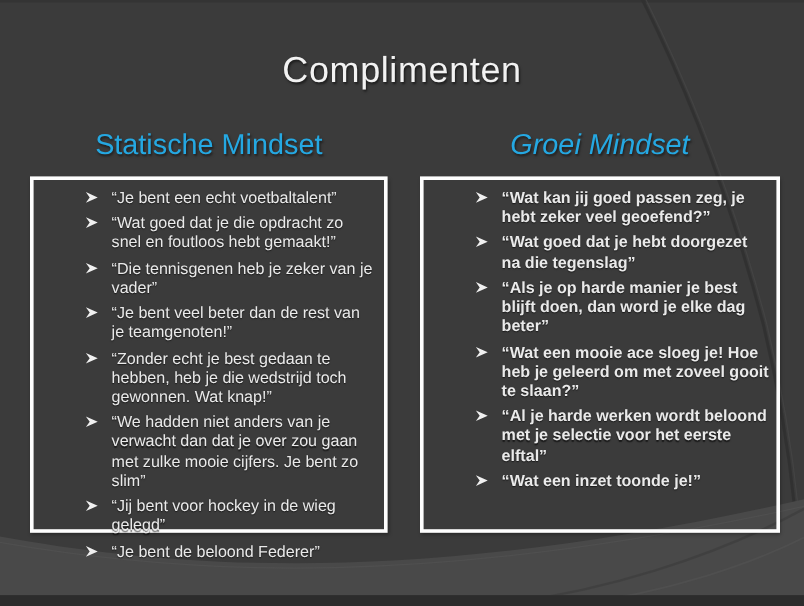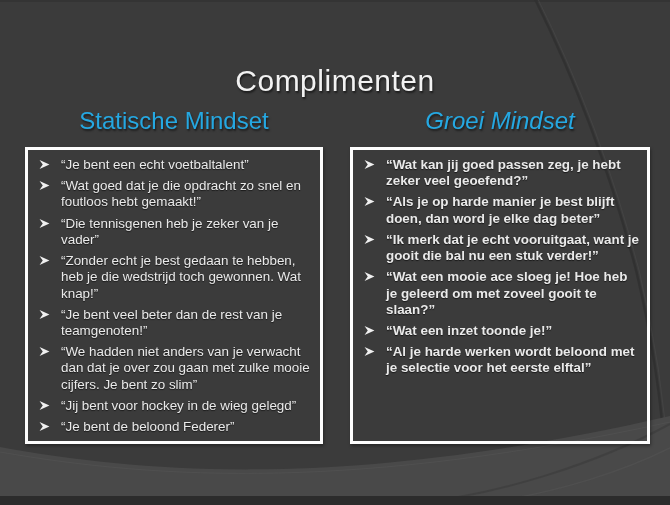--- a/index.html
+++ b/index.html
@@ -11,36 +11,36 @@
     font-family:"Liberation Sans", sans-serif;
   }
   .bg-decor{position:absolute;inset:0;width:100%;height:100%;z-index:0;}
   .content{position:absolute;inset:0;z-index:1;}
   .slide-title{
     position:absolute;top:42px;left:0;width:100%;
     text-align:center;
     font-size:30px;color:#f2f2f2;
     letter-spacing:.5px;
     text-shadow:1px 2px 2px rgba(0,0,0,.55);
-    margin-top:22px;
   }
   .col-heading{
     position:absolute;top:107px;
     text-align:center;
     font-size:24px;
     text-shadow:1px 2px 2px rgba(0,0,0,.5);
   }
   .col-heading.left{left:25px;width:298px;}
   .col-heading.right{left:350px;width:300px;}
   .quote-box{
     position:absolute;top:147px;height:297px;
     border:3px solid #fdfdfd;
     box-sizing:border-box;
     background:transparent;
     box-shadow:1px 2px 3px rgba(0,0,0,.35);
+    padding-left:32px;
   }
   .quote-box.left{left:25px;width:298px;}
   .quote-box.right{left:350px;width:300px;font-weight:bold;}
   ul.quote-list{
     list-style:none;margin:0;padding:7px 6px 4px 8px;
   }
   ul.quote-list li{
     display:flex;align-items:flex-start;
     margin-bottom:5px;
     font-size:13.4px;line-height:1.21;
@@ -109,29 +109,29 @@
               </svg>
             </span>
           <span class="qt">“Die tennisgenen heb je zeker van je vader”</span>
           </li>
         <li>
           <span class="bullet">
               <svg width="11" height="11" viewBox="0 0 10 10">
                 <path d="M0.5 1 L9.5 5 L0.5 9 L3.4 5 Z" fill="#f0f0f0"></path>
               </svg>
             </span>
+          <span class="qt">“Je bent veel beter dan de rest van je teamgenoten!”</span>
+          </li>
+        <li>
+          <span class="bullet">
+              <svg width="11" height="11" viewBox="0 0 10 10">
+                <path d="M0.5 1 L9.5 5 L0.5 9 L3.4 5 Z" fill="#f0f0f0"></path>
+              </svg>
+            </span>
           <span class="qt">“Zonder echt je best gedaan te hebben, heb je die wedstrijd toch gewonnen. Wat knap!”</span>
-          </li>
-        <li>
-          <span class="bullet">
-              <svg width="11" height="11" viewBox="0 0 10 10">
-                <path d="M0.5 1 L9.5 5 L0.5 9 L3.4 5 Z" fill="#f0f0f0"></path>
-              </svg>
-            </span>
-          <span class="qt">“Je bent veel beter dan de rest van je teamgenoten!”</span>
           </li>
         <li>
           <span class="bullet">
               <svg width="11" height="11" viewBox="0 0 10 10">
                 <path d="M0.5 1 L9.5 5 L0.5 9 L3.4 5 Z" fill="#f0f0f0"></path>
               </svg>
             </span>
           <span class="qt">“We hadden niet anders van je verwacht dan dat je over zou gaan met zulke mooie cijfers. Je bent zo slim”</span>
           </li>
         <li>
@@ -162,51 +162,51 @@
               </svg>
             </span>
           <span class="qt">“Wat kan jij goed passen zeg, je hebt zeker veel geoefend?”</span>
           </li>
         <li>
           <span class="bullet">
               <svg width="11" height="11" viewBox="0 0 10 10">
                 <path d="M0.5 1 L9.5 5 L0.5 9 L3.4 5 Z" fill="#f0f0f0"></path>
               </svg>
             </span>
+          <span class="qt">“Wat goed dat je hebt doorgezet na die tegenslag”</span>
+          </li>
+        <li>
+          <span class="bullet">
+              <svg width="11" height="11" viewBox="0 0 10 10">
+                <path d="M0.5 1 L9.5 5 L0.5 9 L3.4 5 Z" fill="#f0f0f0"></path>
+              </svg>
+            </span>
           <span class="qt">“Als je op harde manier je best blijft doen, dan word je elke dag beter”</span>
           </li>
         <li>
           <span class="bullet">
               <svg width="11" height="11" viewBox="0 0 10 10">
                 <path d="M0.5 1 L9.5 5 L0.5 9 L3.4 5 Z" fill="#f0f0f0"></path>
               </svg>
             </span>
-          <span class="qt">“Ik merk dat je echt vooruitgaat, want je gooit die bal nu een stuk verder!”</span>
-          </li>
-        <li>
-          <span class="bullet">
-              <svg width="11" height="11" viewBox="0 0 10 10">
-                <path d="M0.5 1 L9.5 5 L0.5 9 L3.4 5 Z" fill="#f0f0f0"></path>
-              </svg>
-            </span>
           <span class="qt">“Wat een mooie ace sloeg je! Hoe heb je geleerd om met zoveel gooit te slaan?”</span>
           </li>
         <li>
           <span class="bullet">
               <svg width="11" height="11" viewBox="0 0 10 10">
                 <path d="M0.5 1 L9.5 5 L0.5 9 L3.4 5 Z" fill="#f0f0f0"></path>
               </svg>
             </span>
+          <span class="qt">“Al je harde werken wordt beloond met je selectie voor het eerste elftal”</span>
+          </li>
+        <li>
+          <span class="bullet">
+              <svg width="11" height="11" viewBox="0 0 10 10">
+                <path d="M0.5 1 L9.5 5 L0.5 9 L3.4 5 Z" fill="#f0f0f0"></path>
+              </svg>
+            </span>
           <span class="qt">“Wat een inzet toonde je!”</span>
-          </li>
-        <li>
-          <span class="bullet">
-              <svg width="11" height="11" viewBox="0 0 10 10">
-                <path d="M0.5 1 L9.5 5 L0.5 9 L3.4 5 Z" fill="#f0f0f0"></path>
-              </svg>
-            </span>
-          <span class="qt">“Al je harde werken wordt beloond met je selectie voor het eerste elftal”</span>
           </li>
       </ul>
     </div>
 
   </div>
 </div>
 
 </body></html>

